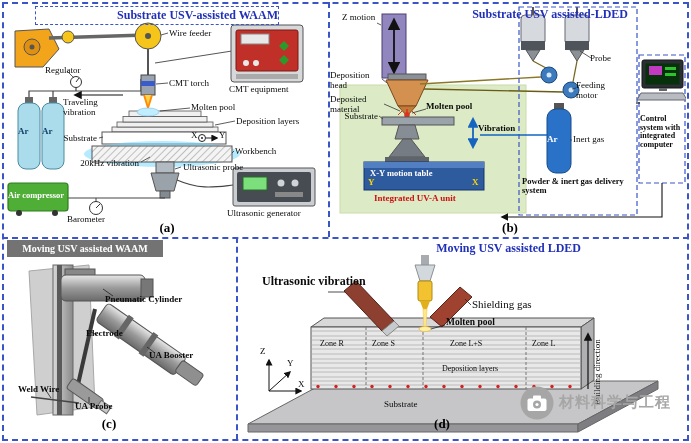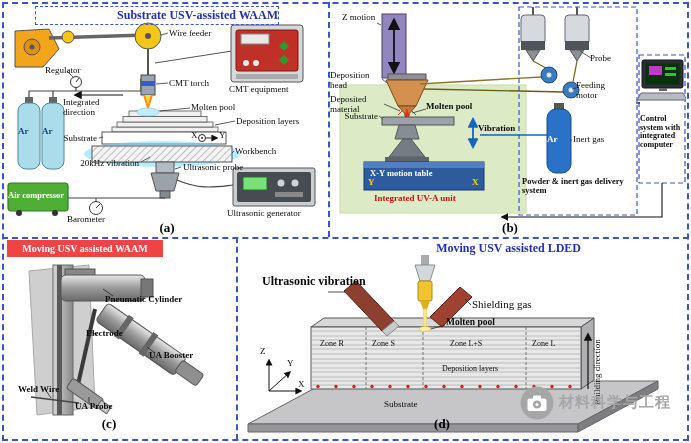--- a/index.html
+++ b/index.html
@@ -7,21 +7,21 @@
   #fig{position:relative;width:691px;height:443px;background:#fff;overflow:hidden;
        font-family:"Liberation Serif","DejaVu Serif",serif;}
   .panel{position:absolute;}
   .panel svg{position:absolute;left:0;top:0;}
   .lbl{position:absolute;font-size:9px;line-height:1.08;color:#0a0a0a;}
   .sm{font-size:8px;}
   .b{font-weight:bold;}
   .c{text-align:left;}
   .r{text-align:right;}
   .ptitle{position:absolute;font-weight:bold;font-size:12px;text-align:right;color:#2130b8;}
-  .ctitle{position:absolute;font-weight:bold;font-size:10px;text-align:center;color:#ffffff;background:#ef4444;}
+  .ctitle{position:absolute;font-weight:bold;font-size:10px;text-align:center;color:#ffffff;background:#737373;}
   .tag{position:absolute;font-weight:bold;font-size:13px;color:#000;text-align:center;}
   .dash{position:absolute;}
   .vtext{position:absolute;writing-mode:vertical-rl;transform:rotate(180deg);font-size:9px;color:#0a0a0a;}
   .wmtext{position:absolute;font-size:15px;font-weight:bold;color:#a6a6a6;letter-spacing:1px;
           font-family:"DejaVu Sans","Liberation Sans",sans-serif;}
 </style>
 </head>
 <body>
 
 <div id="fig">
@@ -125,21 +125,21 @@
       <line x1="94" y1="133" x2="98" y2="132" stroke="#333" stroke-width="0.8"></line>
       <line x1="229" y1="146" x2="227" y2="148" stroke="#333" stroke-width="0.8"></line>
       <line x1="136" y1="157" x2="145" y2="152" stroke="#333" stroke-width="0.8"></line>
       <line x1="176" y1="162" x2="170" y2="164" stroke="#333" stroke-width="0.8"></line>
     </svg>
     <div class="ptitle" style="left:30px;top:1px;width:242px;height:17px;border:1px dashed #3a55c8;line-height:16px">Substrate USV-assisted WAAM</div>
     <div class="lbl" style="left:164px;top:24px;width:56px">Wire feeder</div>
     <div class="lbl" style="left:40px;top:61px;width:46px">Regulator</div>
     <div class="lbl" style="left:164px;top:74px;width:52px">CMT torch</div>
     <div class="lbl c" style="left:224px;top:80px;width:76px">CMT equipment</div>
-    <div class="lbl c" style="left:58px;top:93px;width:58px">Integrated direction</div>
+    <div class="lbl c" style="left:58px;top:93px;width:58px">Traveling vibration</div>
     <div class="lbl" style="left:186px;top:98px;width:52px">Molten pool</div>
     <div class="lbl" style="left:231px;top:112px;width:74px">Deposition layers</div>
     <div class="lbl r" style="left:52px;top:129px;width:40px">Substrate</div>
     <div class="lbl" style="left:186px;top:126px;width:10px">X</div>
     <div class="lbl" style="left:214px;top:126px;width:10px">Y</div>
     <div class="lbl" style="left:230px;top:142px;width:54px">Workbench</div>
     <div class="lbl r" style="left:66px;top:154px;width:68px">20kHz vibration</div>
     <div class="lbl" style="left:178px;top:158px;width:78px">Ultrasonic probe</div>
     <div class="lbl c b" style="left:3px;top:186px;width:60px;color:#fff;font-size:8.5px">Air compressor</div>
     <div class="lbl c" style="left:62px;top:210px;width:58px">Barometer</div>
@@ -225,20 +225,21 @@
 
       <line x1="47" y1="18" x2="51" y2="20" stroke="#333" stroke-width="0.8"></line>
       <line x1="52" y1="74" x2="57" y2="78" stroke="#333" stroke-width="0.8"></line>
       <line x1="54" y1="99" x2="70" y2="106" stroke="#333" stroke-width="0.8"></line>
       <line x1="49" y1="111" x2="53" y2="114" stroke="#333" stroke-width="0.8"></line>
       <line x1="96" y1="104" x2="82" y2="108" stroke="#333" stroke-width="0.8"></line>
       <line x1="261" y1="53" x2="250" y2="46" stroke="#333" stroke-width="0.8"></line>
       <line x1="246" y1="83" x2="242" y2="84" stroke="#333" stroke-width="0.8"></line>
       <line x1="242" y1="135" x2="240" y2="135" stroke="#333" stroke-width="0.8"></line>
     </svg>
+    <div class="ptitle" style="left:58px;top:2px;width:240px">Substrate USV assisted-LDED</div>
     <div class="lbl c" style="left:12px;top:8px;width:36px">Z motion</div>
     <div class="lbl c" style="left:0px;top:66px;width:54px">Deposition head</div>
     <div class="lbl c" style="left:0px;top:90px;width:56px">Deposited material</div>
     <div class="lbl r" style="left:2px;top:107px;width:46px">Substrate</div>
     <div class="lbl b" style="left:96px;top:97px;width:56px">Molten pool</div>
     <div class="lbl b" style="left:148px;top:119px;width:50px">Vibration</div>
     <div class="lbl c b sm" style="left:40px;top:164px;width:108px;color:#fff;font-size:8.5px">X-Y motion table</div>
     <div class="lbl b" style="left:38px;top:173px;width:12px;color:#ffd400">Y</div>
     <div class="lbl b" style="left:142px;top:173px;width:12px;color:#ffd400">X</div>
     <div class="lbl c b" style="left:44px;top:189px;width:132px;color:#cc1111">Integrated UV-A unit</div>

